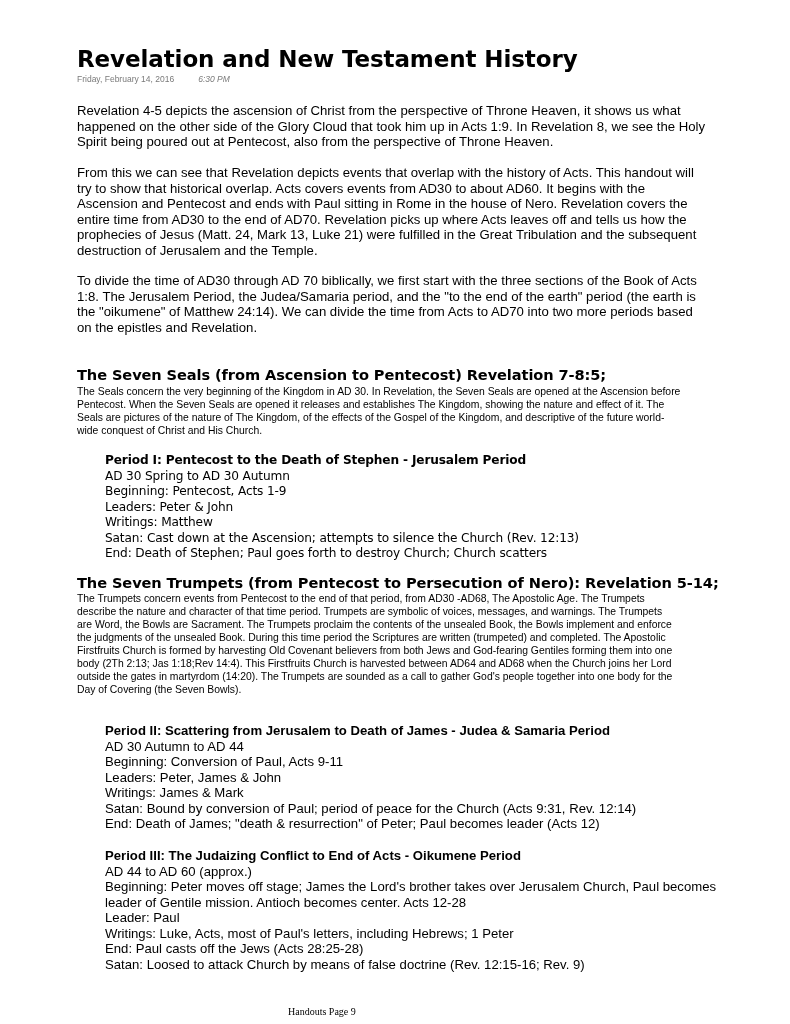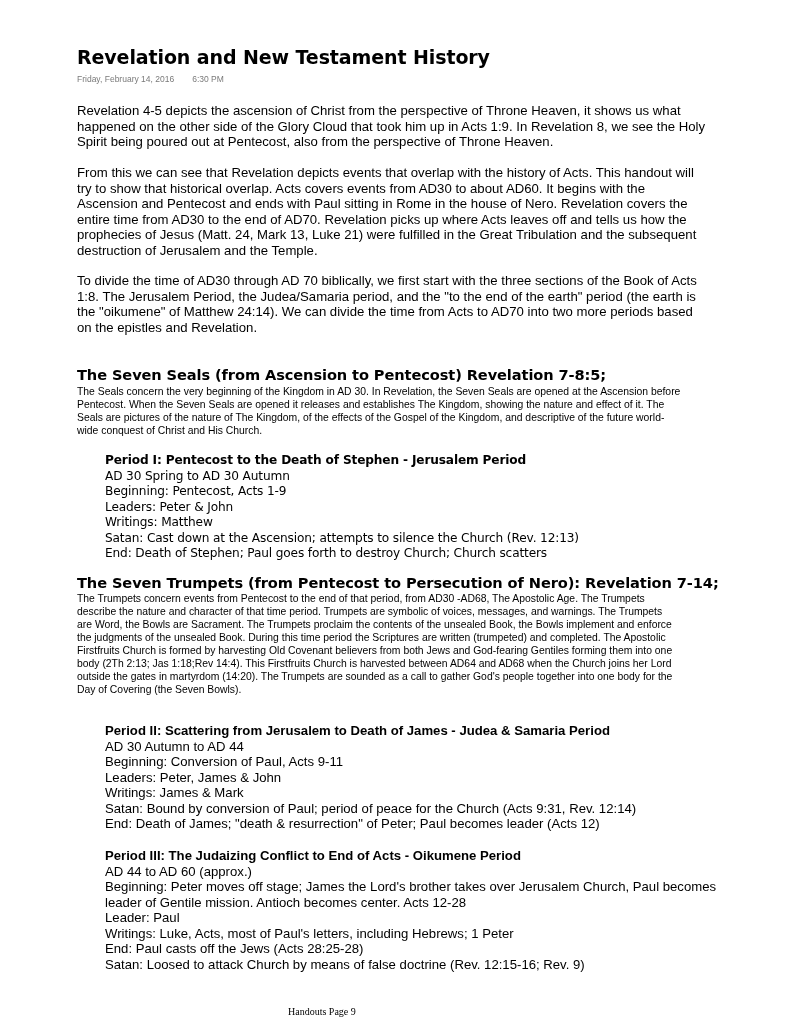--- a/index.html
+++ b/index.html
@@ -19,35 +19,35 @@
     left: 0; top: 0;
     width: 790px;
     height: 1024px;
   }
   .title {
     position: absolute;
     left: 77px;
     top: 46px;
     font-family: "DejaVu Sans", sans-serif;
     font-weight: bold;
-    font-size: 19px;
+    font-size: 23px;
     letter-spacing: -0.1px;
     white-space: nowrap;
     margin: 0;
   }
   .meta {
     position: absolute;
     left: 77px;
     top: 74px;
     font-family: "Liberation Sans", sans-serif;
     font-size: 8.5px;
     color: #7a7a7a;
     white-space: nowrap;
   }
-  .meta .time { margin-left: 18px; }
+  .meta .time { margin-left: 24px; font-style: italic; }
 
   .body-para {
     position: absolute;
     left: 77px;
     width: 715px;
     font-family: "Liberation Sans", sans-serif;
     font-size: 13.2px;
     line-height: 15.6px;
     margin: 0;
     transform-origin: 0 0;
@@ -155,21 +155,21 @@
   <div class="period" style="top:453px;">
     <div class="p-title" style="display: block; transform-origin: 0px 0px; transform: scaleX(0.9971);">Period I: Pentecost to the Death of Stephen  - Jerusalem Period</div>
     <div class="p-line" style="display: block; transform-origin: 0px 0px; transform: scaleX(0.9971);">AD 30 Spring to AD 30 Autumn</div>
     <div class="p-line" style="display: block; transform-origin: 0px 0px; transform: scaleX(0.9971);">Beginning: Pentecost, Acts 1-9</div>
     <div class="p-line" style="display: block; transform-origin: 0px 0px; transform: scaleX(0.9971);">Leaders: Peter &amp; John</div>
     <div class="p-line" style="display: block; transform-origin: 0px 0px; transform: scaleX(0.9971);">Writings: Matthew</div>
     <div class="p-line" style="display: block; transform-origin: 0px 0px; transform: scaleX(0.9971);">Satan: Cast down at the Ascension; attempts to silence the Church (Rev. 12:13)</div>
     <div class="p-line" style="display: block; transform-origin: 0px 0px; transform: scaleX(0.9971);">End: Death of Stephen; Paul goes forth to destroy Church; Church scatters</div>
   </div>
 
-  <h2 class="section-heading" style="top:574px;">The Seven Trumpets (from Pentecost to Persecution of Nero): Revelation 7-14;</h2>
+  <h2 class="section-heading" style="top:574px;">The Seven Trumpets (from Pentecost to Persecution of Nero): Revelation 5-14;</h2>
   <p class="small-para" style="top:592px;">
     <span class="ln" style="display: block; transform-origin: 0px 0px; transform: scaleX(0.9986);">The Trumpets concern events from Pentecost to the end of that period, from AD30 -AD68, The Apostolic Age. The Trumpets</span>
     <span class="ln" style="display: block; transform-origin: 0px 0px; transform: scaleX(0.9986);">describe the nature and character of that time period.  Trumpets are symbolic of voices, messages, and warnings.  The Trumpets</span>
     <span class="ln" style="display: block; transform-origin: 0px 0px; transform: scaleX(0.9986);">are Word, the Bowls are Sacrament.  The Trumpets proclaim the contents of the unsealed Book, the Bowls implement and enforce</span>
     <span class="ln" style="display: block; transform-origin: 0px 0px; transform: scaleX(0.9986);">the judgments of the unsealed Book. During this time period the Scriptures are written (trumpeted) and completed. The Apostolic</span>
     <span class="ln" style="display: block; transform-origin: 0px 0px; transform: scaleX(0.9986);">Firstfruits Church is formed by harvesting Old Covenant believers from both Jews and God-fearing Gentiles forming them into one</span>
     <span class="ln" style="display: block; transform-origin: 0px 0px; transform: scaleX(0.9986);">body (2Th 2:13; Jas 1:18;Rev 14:4).  This Firstfruits Church is harvested between AD64 and AD68 when the Church joins her Lord</span>
     <span class="ln" style="display: block; transform-origin: 0px 0px; transform: scaleX(0.9986);">outside the gates in martyrdom (14:20). The Trumpets are sounded as a call to gather God's people together into one body for the</span>
     <span class="ln" style="display: block; transform-origin: 0px 0px; transform: scaleX(0.9986);">Day of Covering (the Seven Bowls).</span>
   </p>

